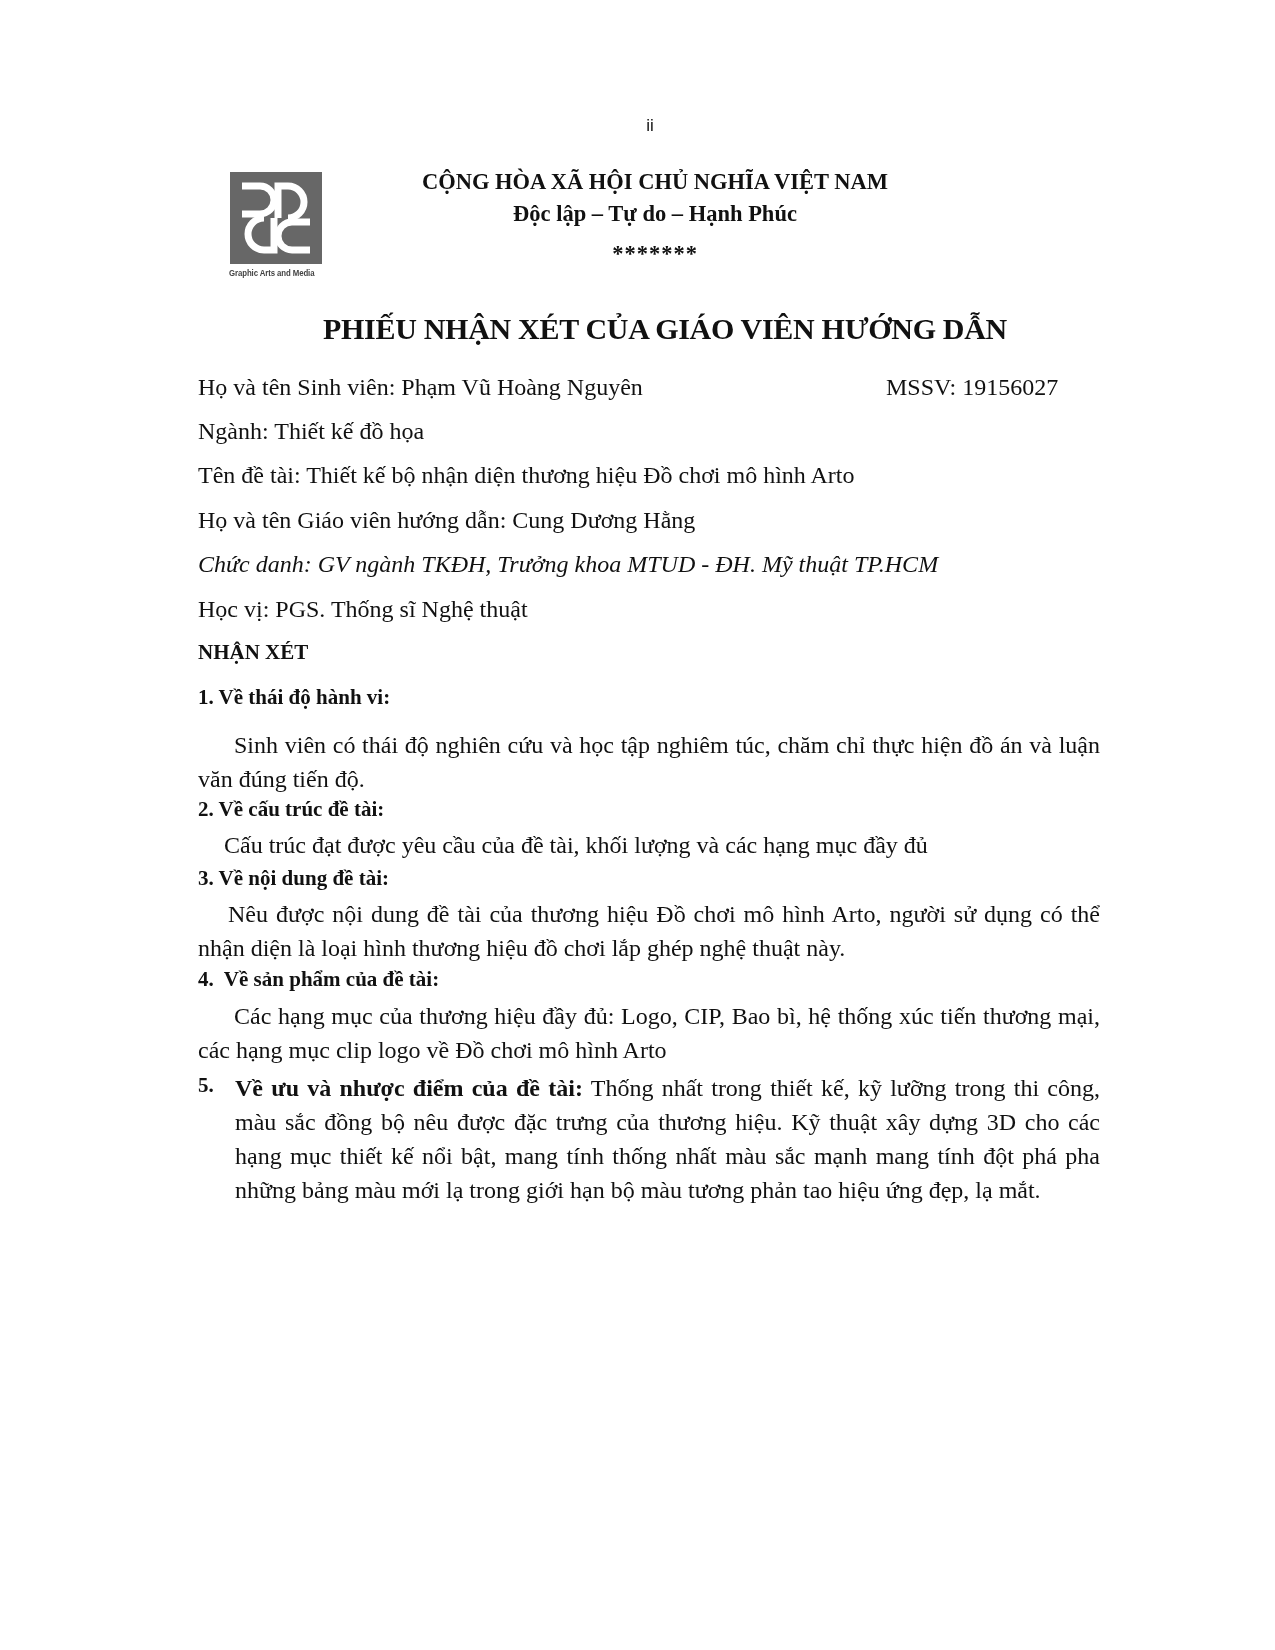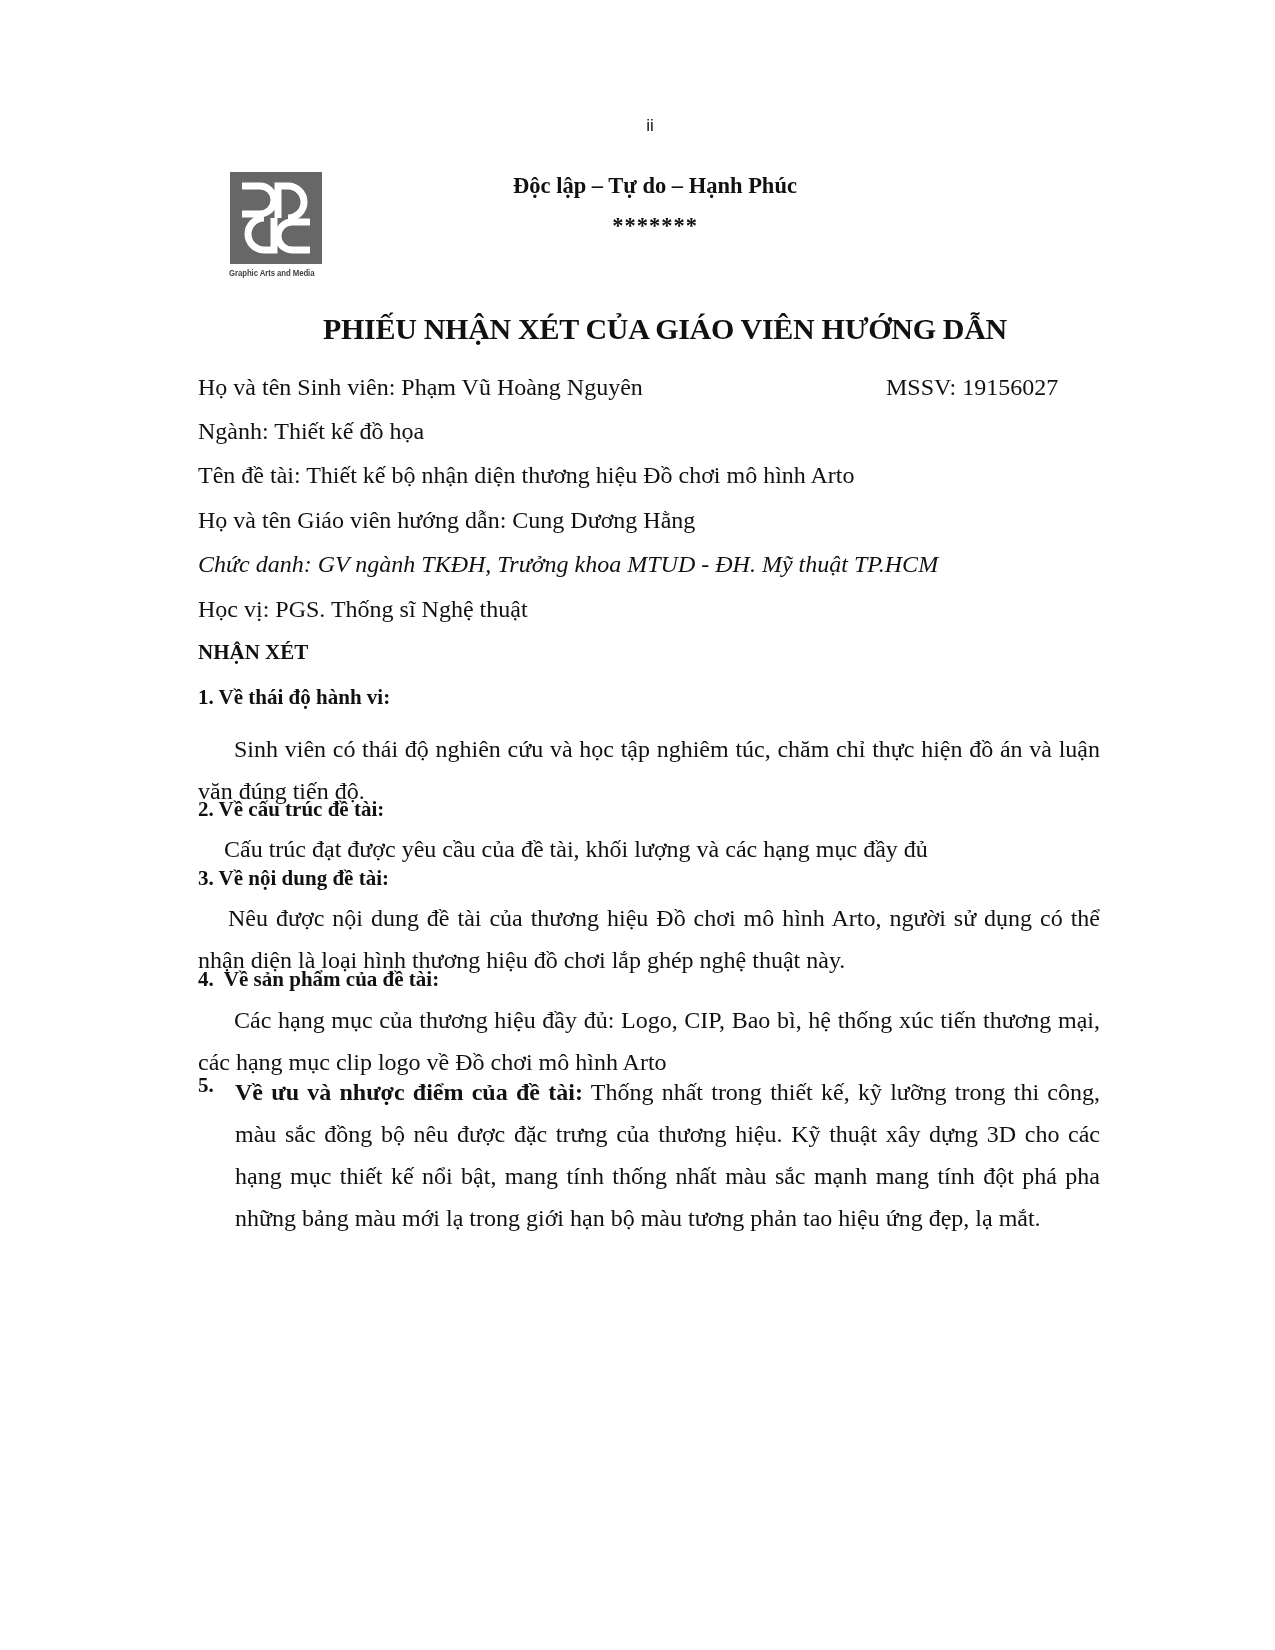--- a/index.html
+++ b/index.html
@@ -90,21 +90,21 @@
     .section-heading {
       position: absolute;
       left: 198px;
       font-size: 21px;
       font-weight: bold;
       white-space: nowrap;
     }
     .body-text {
       position: absolute;
       font-size: 24px;
-      line-height: 42px;
+      line-height: 34px;
       text-align: justify;
     }
     .bold { font-weight: bold; }
   </style>
 </head>
 <body>
 
 <div class="page-number">ii</div>
 
 <div class="logo">
@@ -117,20 +117,21 @@
 
       <path d="M44 46 V78 H34 A16 16 0 0 1 34 46"></path>
 
       <path d="M80 50 H62 A14 14 0 0 0 62 78 H80"></path>
     </g>
   </svg>
 </div>
 <div class="logo-caption">Graphic Arts and Media</div>
 
 <div class="national-header">
+  <div class="nh-line1">CỘNG HÒA XÃ HỘI CHỦ NGHĨA VIỆT NAM</div>
   <div class="nh-line2">Độc lập – Tự do – Hạnh Phúc</div>
   <div class="nh-stars">*******</div>
 </div>
 
 <div class="doc-title">PHIẾU NHẬN XÉT CỦA GIÁO VIÊN HƯỚNG DẪN</div>
 
 <div class="info" style="top:374px;">Họ và tên Sinh viên: Phạm Vũ Hoàng Nguyên</div>
 <div class="mssv">MSSV: 19156027</div>
 <div class="info" style="top:418px;">Ngành: Thiết kế đồ họa</div>
 <div class="info" style="top:462px;">Tên đề tài: Thiết kế bộ nhận diện thương hiệu Đồ chơi mô hình Arto</div>

